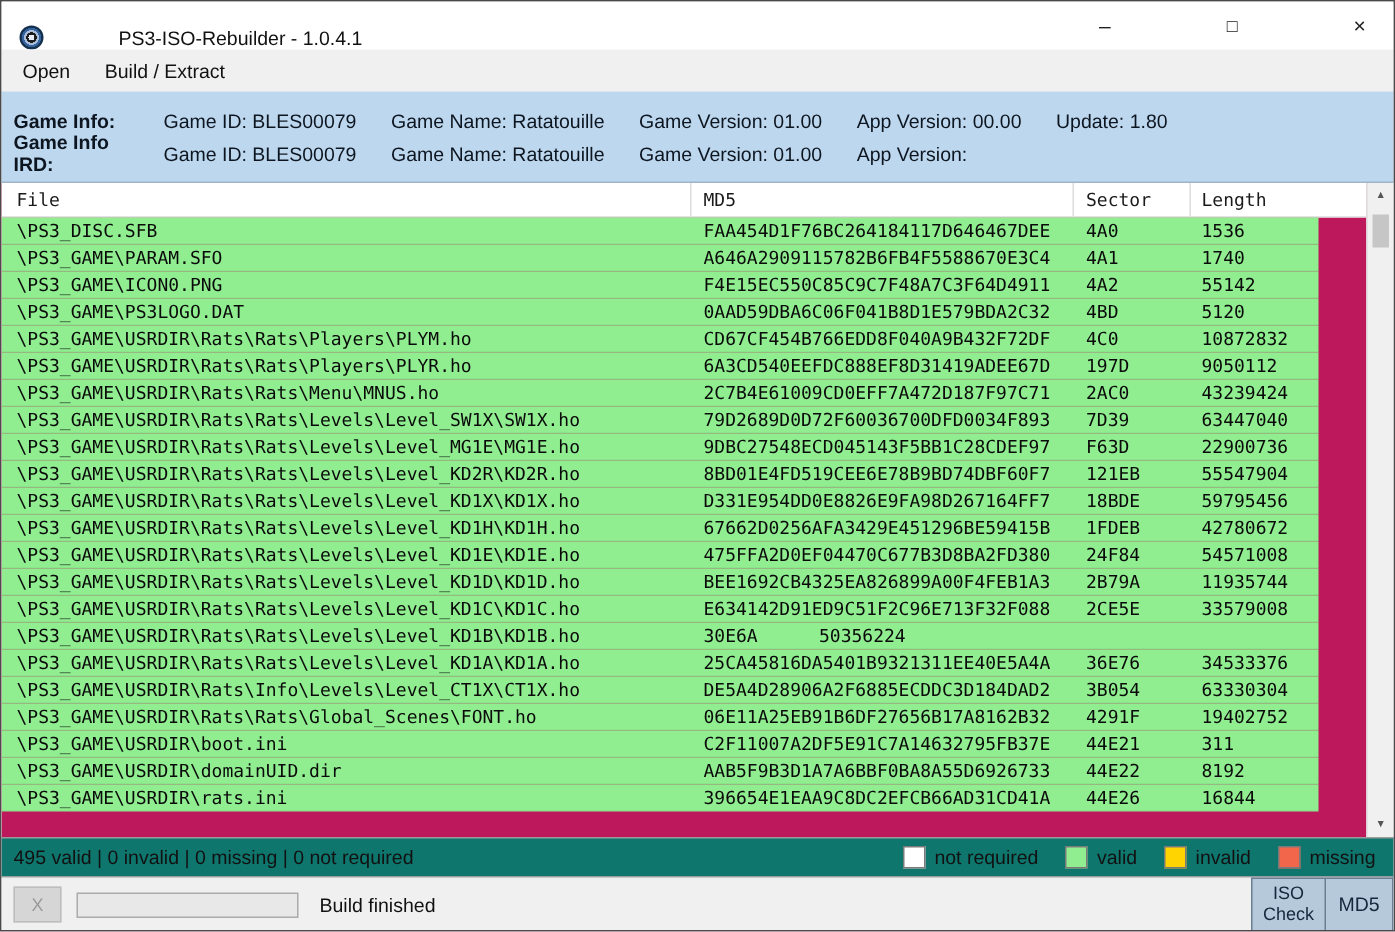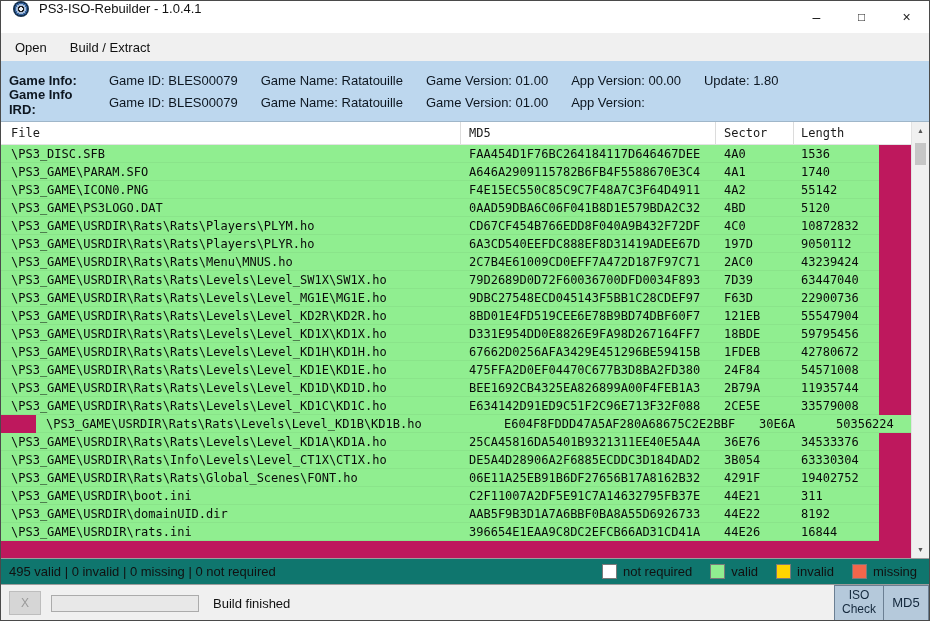--- a/index.html
+++ b/index.html
@@ -1,20 +1,20 @@
 <!DOCTYPE html>
 <html><head>
 <meta charset="utf-8">
 <style>
   html,body{margin:0;padding:0;background:#d9d9d9;font-family:"Liberation Sans",sans-serif;}
   .window{width:930px;height:621px;box-sizing:border-box;border:1px solid #4a4a4a;background:#fff;
           display:flex;flex-direction:column;overflow:hidden;}
 
   
-  .titlebar{height:32px;flex:0 0 32px;background:#ffffff;display:flex;align-items:flex-start;}
+  .titlebar{height:32px;flex:0 0 32px;background:#ffffff;display:flex;align-items:flex-end;gap:40px;}
   .app-icon{width:16px;height:16px;border-radius:50%;margin:0 10px 0 12px;flex:0 0 16px;
     background:radial-gradient(circle at 50% 50%, #e8eef5 0 2px, #1c1c1c 2px 3.5px, #a6bcd8 3.5px 5px, #35639f 5px 6.5px, #14304f 6.5px 8px);}
   .title-text{font-size:13px;color:#111;flex:1 1 auto;white-space:nowrap;}
   .winbtn{width:45px;height:32px;display:flex;align-items:center;justify-content:center;
           font-size:14px;color:#222;cursor:default;}
   .winbtn.max{font-size:12px;}
 
   
   .menubar{height:28px;flex:0 0 28px;background:#f0f0f0;display:flex;align-items:center;font-size:13px;color:#111;}
   .menu-item{padding:0 9px;margin-left:5px;height:100%;display:flex;align-items:center;}
@@ -207,23 +207,22 @@
             <div class="tcell c-md5">BEE1692CB4325EA826899A00F4FEB1A3</div>
             <div class="tcell c-sector">2B79A</div>
             <div class="tcell c-length">11935744</div>
           </div>
           <div class="trow" style="background: rgb(144, 238, 144);">
             <div class="tcell c-file">\PS3_GAME\USRDIR\Rats\Rats\Levels\Level_KD1C\KD1C.ho</div>
             <div class="tcell c-md5">E634142D91ED9C51F2C96E713F32F088</div>
             <div class="tcell c-sector">2CE5E</div>
             <div class="tcell c-length">33579008</div>
           </div>
-          <div class="trow" style="background: rgb(144, 238, 144); margin-left: 35px;">
+          <div class="trow" style="background: rgb(144, 238, 144);">
             <div class="tcell c-file">\PS3_GAME\USRDIR\Rats\Rats\Levels\Level_KD1B\KD1B.ho</div>
-            <div class="tcell c-md5">E604F8FDDD47A5AF280A68675C2E2BBF</div>
             <div class="tcell c-sector">30E6A</div>
             <div class="tcell c-length">50356224</div>
           </div>
           <div class="trow" style="background: rgb(144, 238, 144);">
             <div class="tcell c-file">\PS3_GAME\USRDIR\Rats\Rats\Levels\Level_KD1A\KD1A.ho</div>
             <div class="tcell c-md5">25CA45816DA5401B9321311EE40E5A4A</div>
             <div class="tcell c-sector">36E76</div>
             <div class="tcell c-length">34533376</div>
           </div>
           <div class="trow" style="background: rgb(144, 238, 144);">

